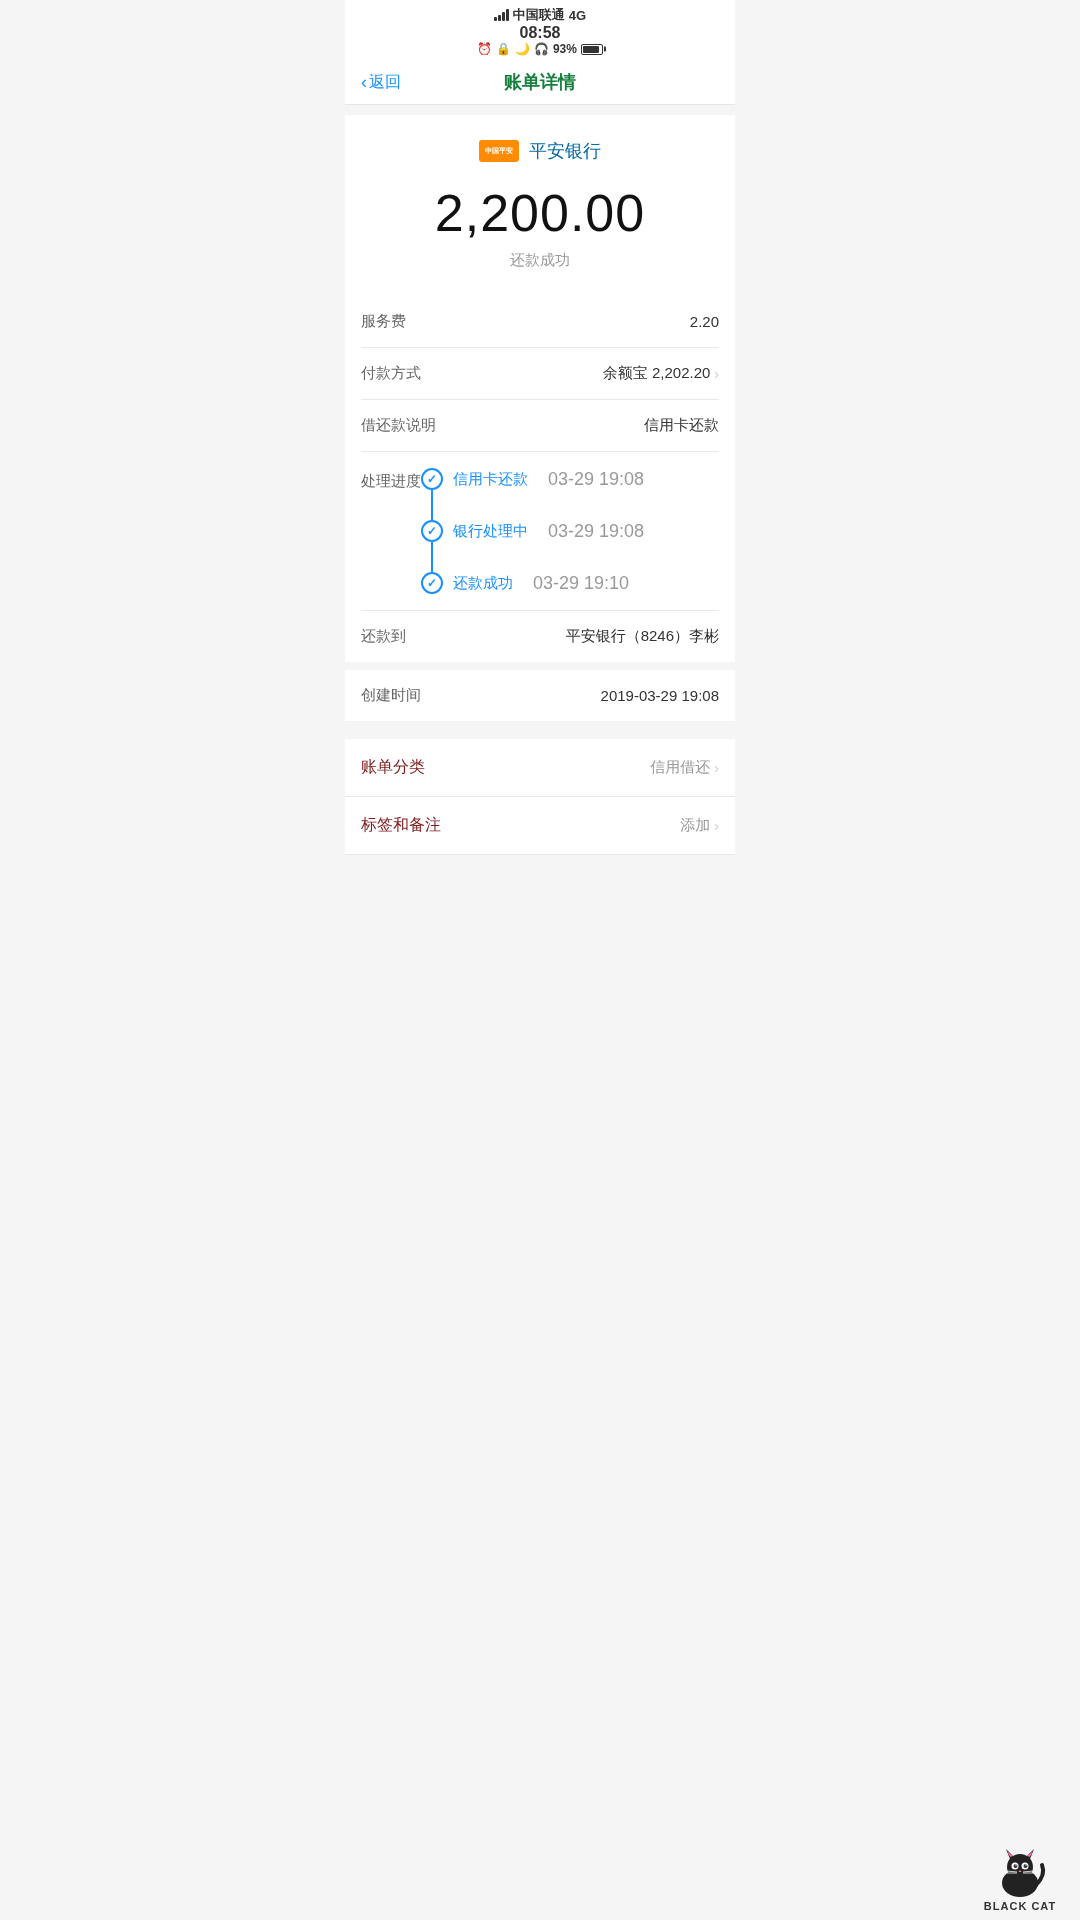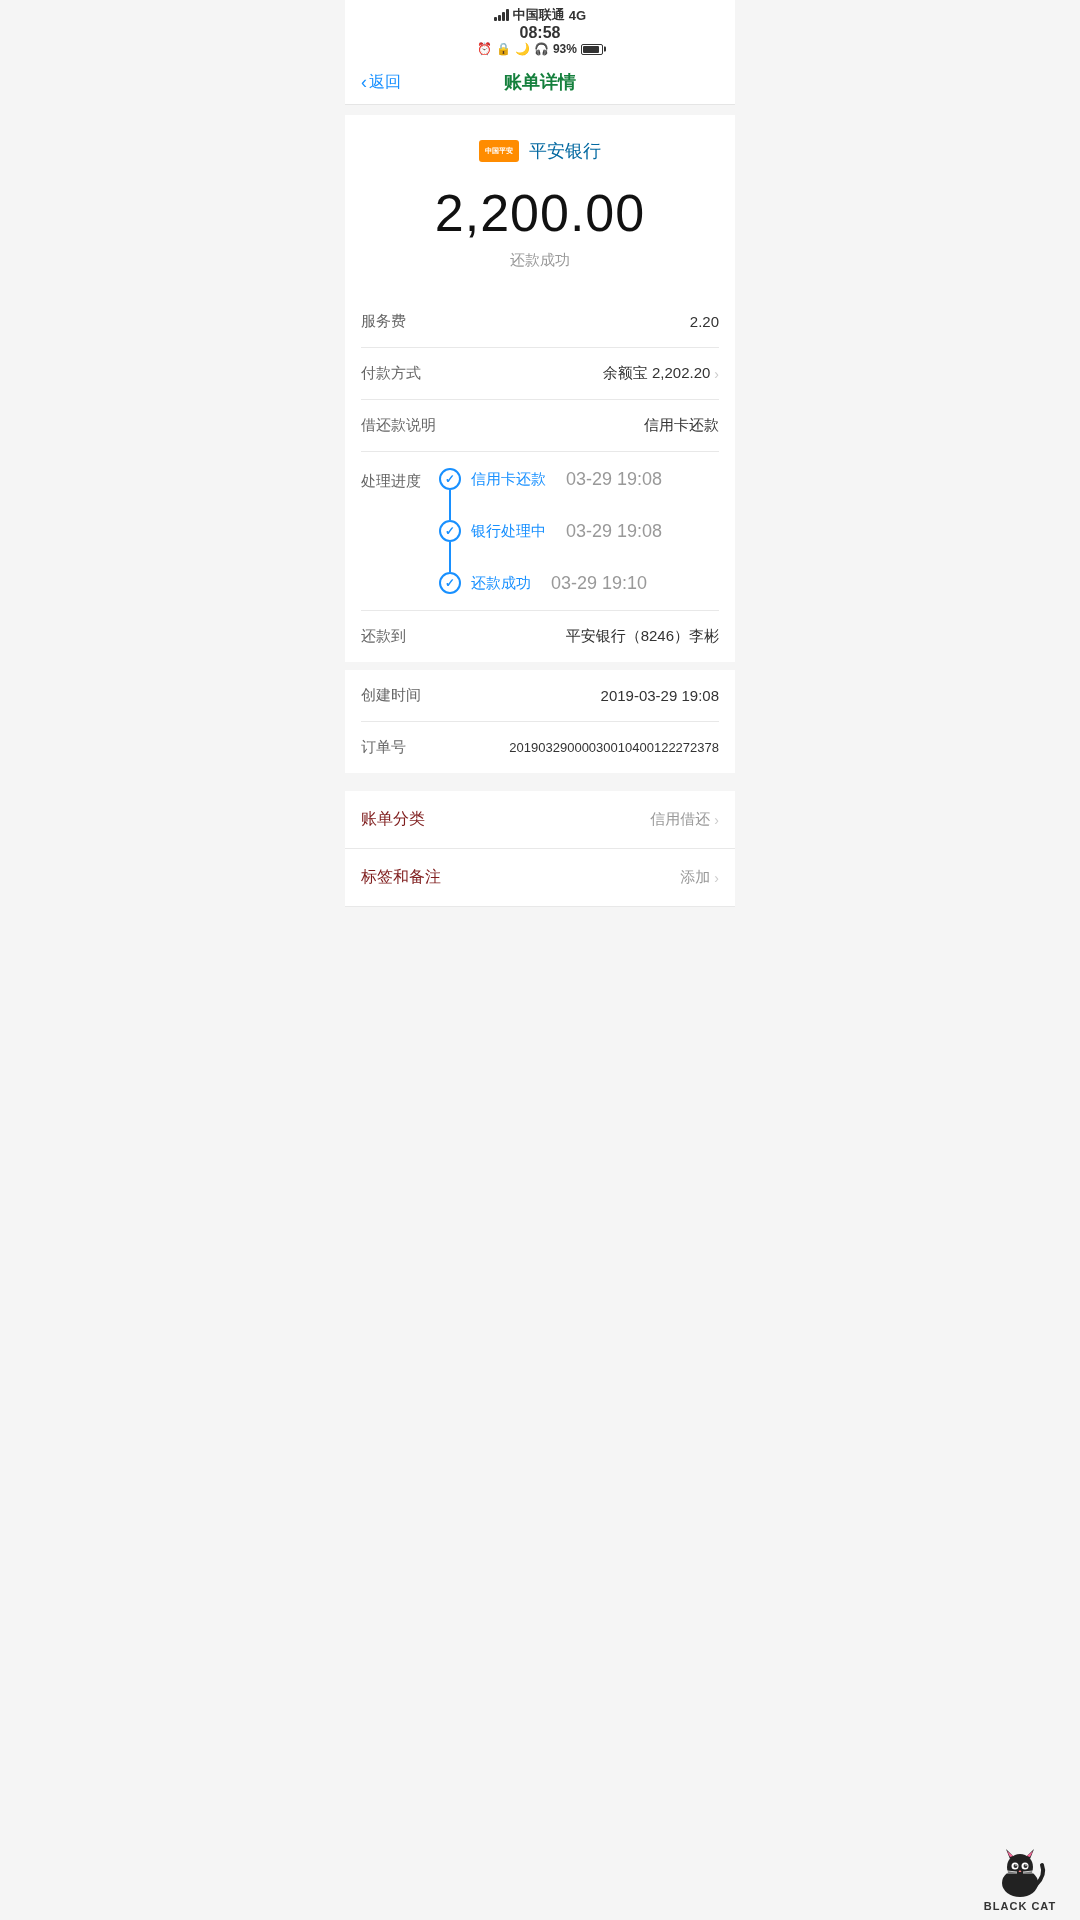--- a/index.html
+++ b/index.html
@@ -170,21 +170,20 @@
     }
     .chevron-right {
       color: #ccc;
       font-size: 14px;
     }
 
     
     .progress-row {
       display: flex;
       align-items: flex-start;
-      justify-content: space-between;
       padding: 16px 0;
       border-bottom: 0.5px solid #e8e8e8;
     }
     .progress-label {
       font-size: 15px;
       color: #666;
       padding-top: 4px;
     }
     .progress-steps {
       display: flex;
@@ -424,24 +423,20 @@
 </div>
 
 <div class="section-divider"></div>
 <div class="info-section" style="background:#fff; padding: 0 16px;">
 
   <div class="info-row">
     <span class="info-label">创建时间</span>
     <span class="info-value">2019-03-29 19:08</span>
   </div>
 
-  <div class="info-row">
-    <span class="info-label">订单号</span>
-    <span class="order-number">20190329000030010400122272378</span>
-  </div>
 
 </div>
 
 <div class="section-divider"></div>
 <div class="bottom-section">
 
   <div class="bottom-row">
     <span class="bottom-label">账单分类</span>
     <span class="bottom-value">
       <span>信用借还</span>

